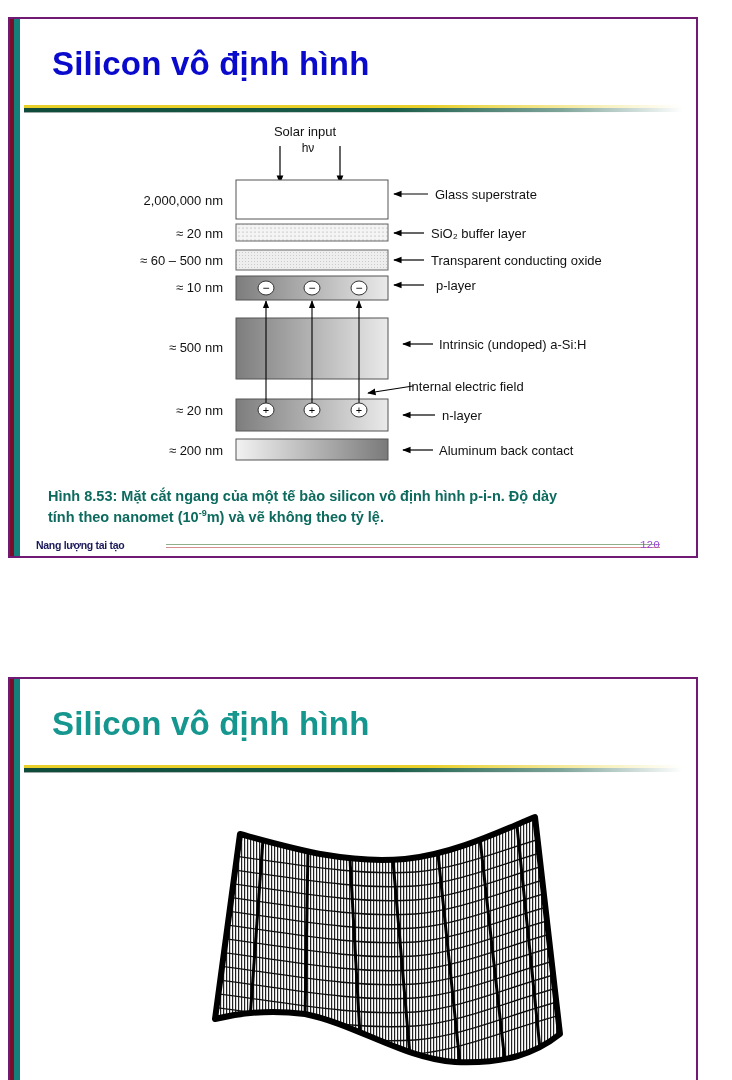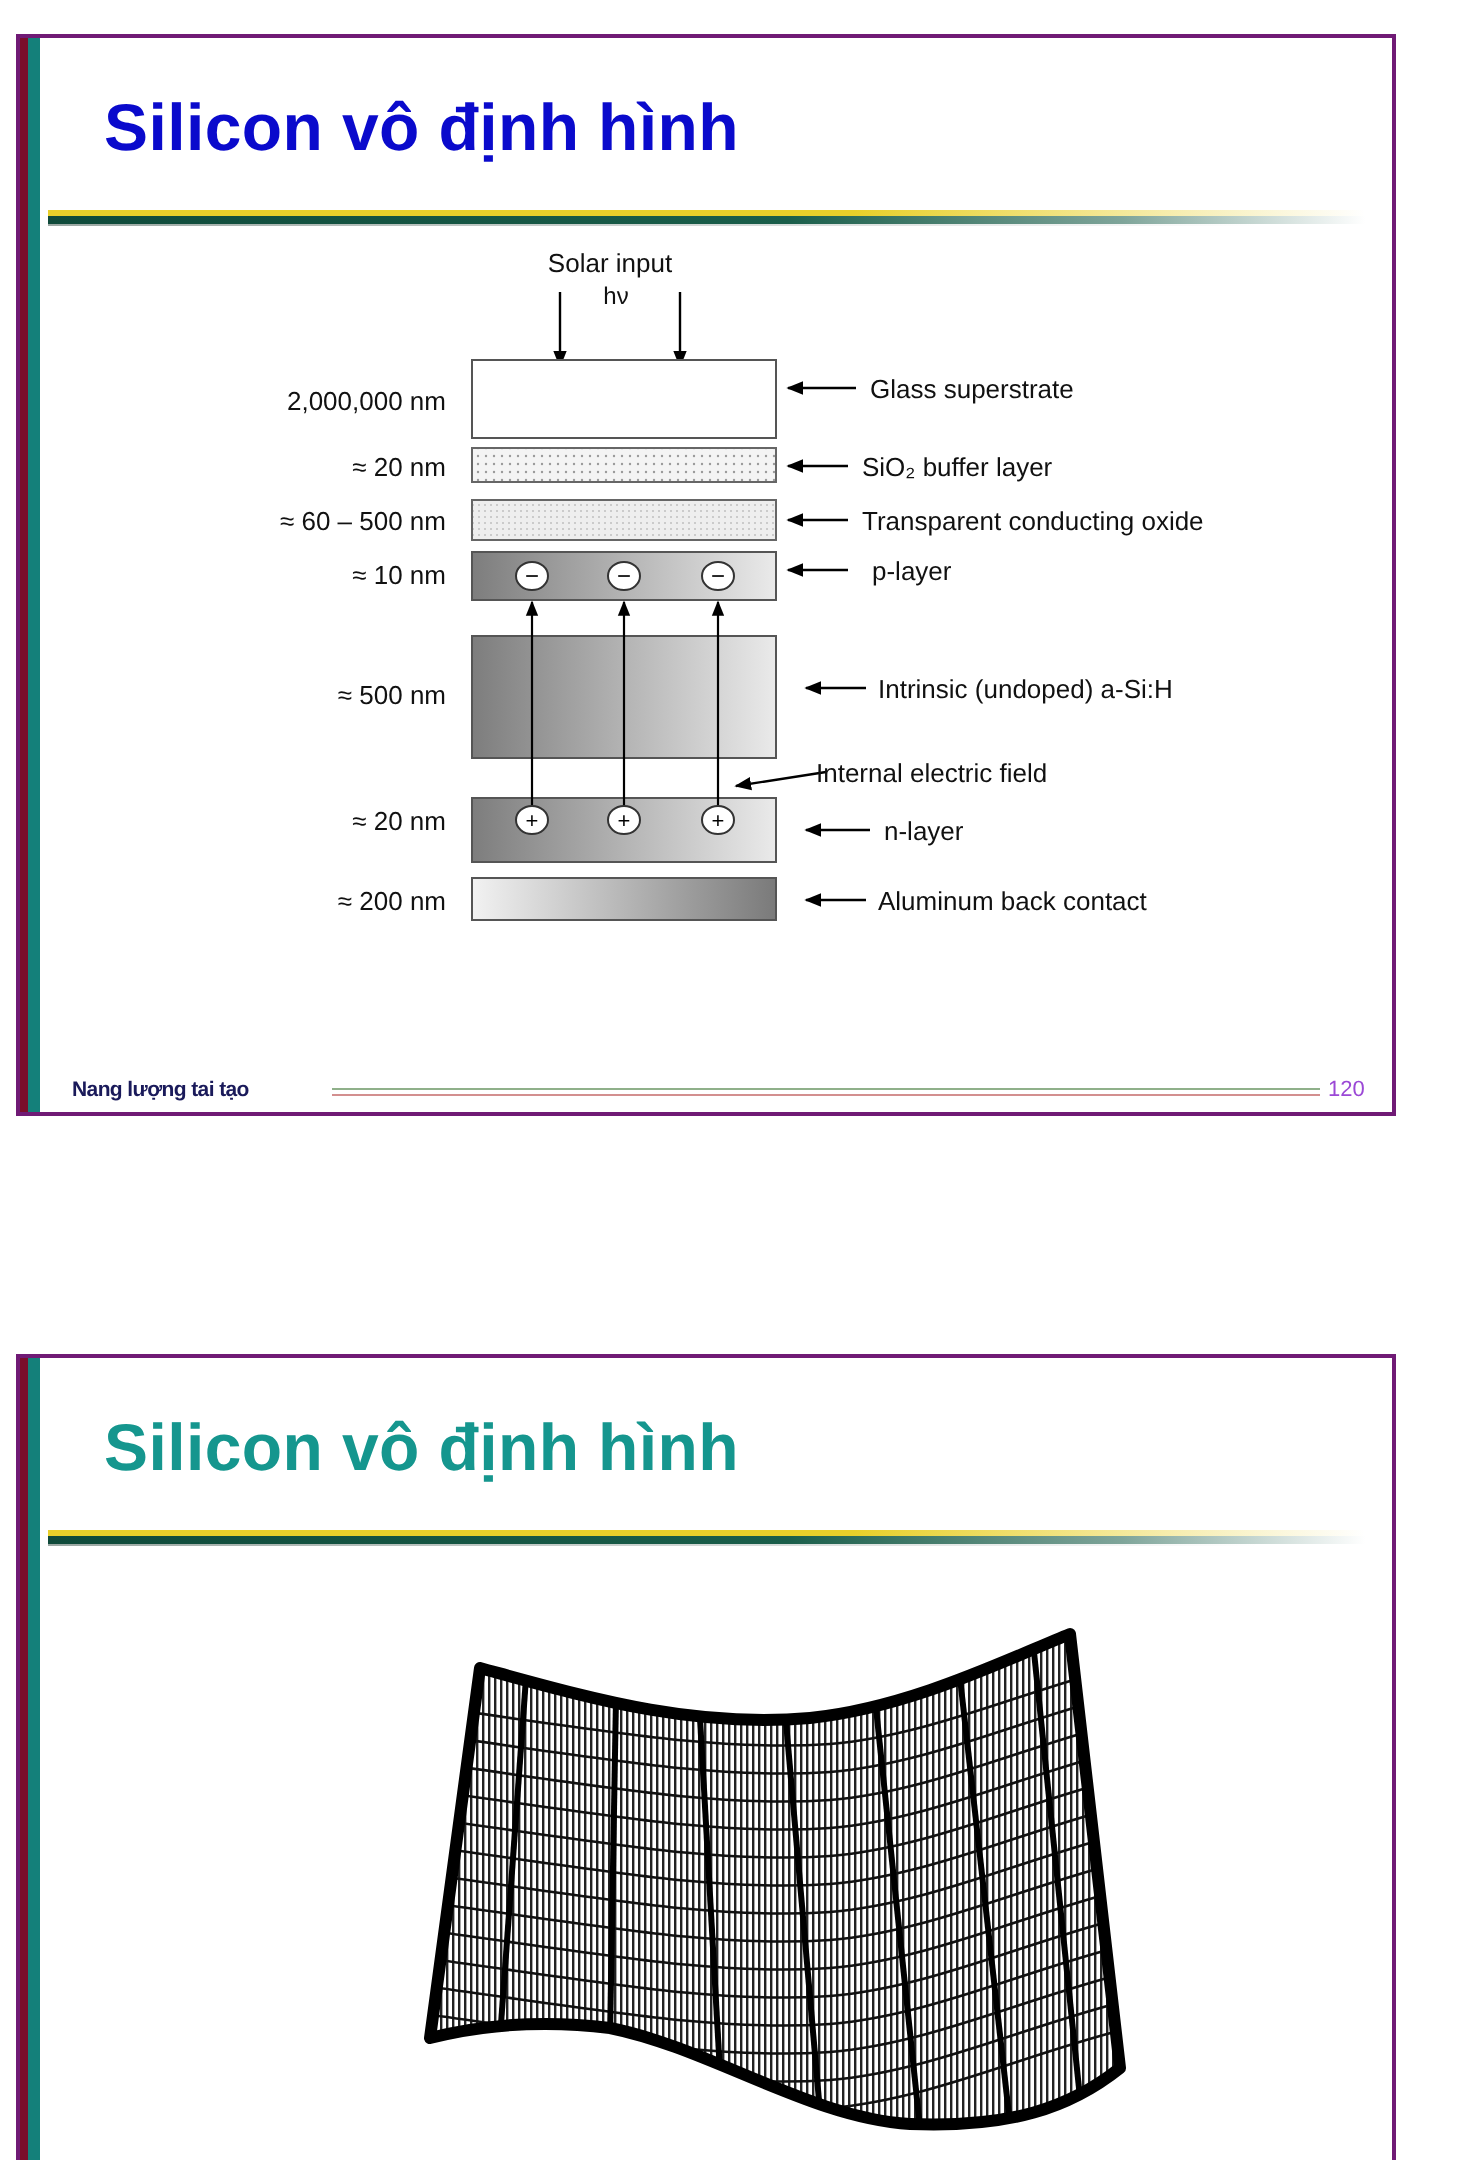--- a/index.html
+++ b/index.html
@@ -18,21 +18,21 @@
   .rule .g { height: 4px; background: linear-gradient(to right, #0f4a3a 0%, #1a5e4a 55%, #7fa59a 80%, rgba(200,215,210,0) 98%); }
   .rule .sh { height: 1px; background: linear-gradient(to right, #9aa7a2 0%, rgba(200,200,200,0) 90%); }
   .diagram { position: absolute; left: 0; top: 100px; width: 690px; height: 360px; text-decoration: underline; }
   .caption { position: absolute; left: 38px; top: 469px; width: 640px; font-size: 14.5px; font-weight: bold; color: #0c6a5e; line-height: 17px; margin: 0; }
   .caption sup { font-size: 9px; }
   .footer { position: absolute; left: 26px; top: 520px; width: 720px; height: 14px; }
   .footer .ftext { position: absolute; left: 0; top: 0; font-size: 10.5px; font-weight: bold; color: #1a1a5a; letter-spacing: -0.3px; }
   .footer .flines { position: absolute; left: 130px; top: 5px; width: 494px; }
   .footer .flines .l1 { height: 1px; background: #8fb08a; margin-bottom: 2px; }
   .footer .flines .l2 { height: 1px; background: #d38f8f; }
-  .footer .pnum { position: absolute; left: 628px; top: 0; font-family: Liberation Sans, sans-serif; font-size: 11px; color: #9b48d6; }
+  .footer .pnum { position: absolute; left: 604px; top: 0; font-family: Liberation Mono, monospace; font-size: 11px; color: #9b48d6; }
   .panel { position: absolute; left: 195px; top: 125px; width: 360px; height: 280px; }
   svg text { font-family: "Liberation Sans", sans-serif; }
 </style>
 </head>
 <body>
 
 <div class="slide" id="slide1">
   <div class="stripe">
       <div class="s1"></div>
       <div class="s2"></div>
@@ -135,20 +135,24 @@
         <text x="421" y="146">Transparent conducting oxide</text>
         <text x="426" y="171" font-style="normal">p-layer</text>
         <text x="429" y="230">Intrinsic (undoped) a-Si:H</text>
         <text x="398" y="272">Internal electric field</text>
         <text x="432" y="301">n-layer</text>
         <text x="429" y="336">Aluminum back contact</text>
       </g>
     </svg>
   </div>
 
+  <p class="caption">
+    <span>Hình 8.53: Mặt cắt ngang của một tế bào silicon vô định hình p-i-n. Độ dày</span><br>
+    <span>tính theo nanomet (10</span><sup>-9</sup><span>m) và vẽ không theo tỷ lệ.</span>
+  </p>
 
   <div class="footer">
     <span class="ftext">Nang lượng tai tạo</span>
     <div class="flines">
         <div class="l1"></div>
         <div class="l2"></div>
       </div>
     <span class="pnum">120</span>
   </div>
 </div>

